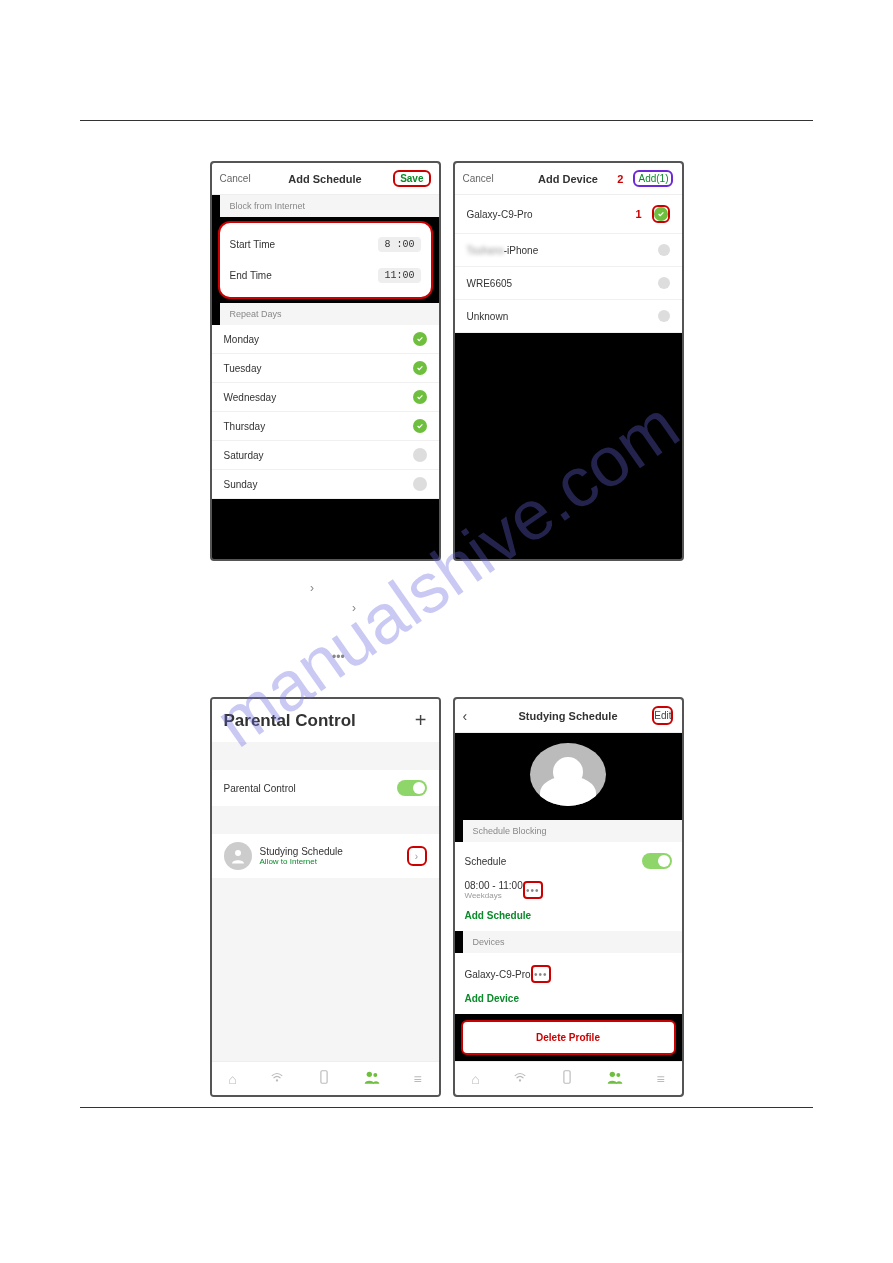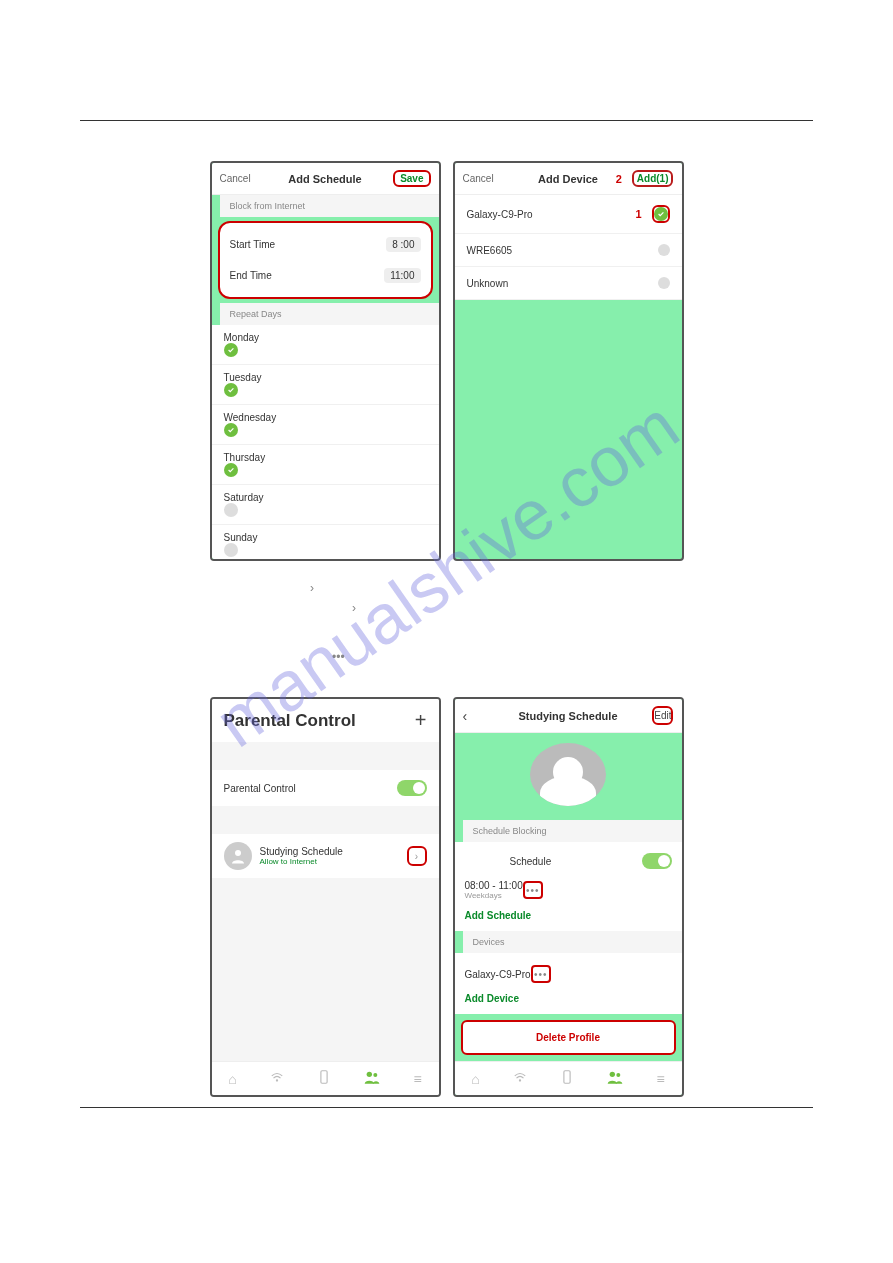--- a/index.html
+++ b/index.html
@@ -23,21 +23,21 @@
   .row {
     display: flex;
     justify-content: center;
     gap: 12px;
   }
   .phone {
     width: 231px;
     height: 400px;
     border: 2px solid #555;
     border-radius: 4px;
-    background: #86efac;
+    background: #000000;
     font-size: 10px;
     color: #333;
     display: flex;
     flex-direction: column;
     position: relative;
     overflow: hidden;
   }
   .phone.white { background: #fff; gap: 26px; }
   .hdr {
     display: flex;
@@ -55,25 +55,25 @@
     display: inline-block;
     border: 2px solid #c00;
     border-radius: 6px;
     padding: 1px 5px;
     color: #0a8a2a;
     font-weight: bold;
     font-size: 10px;
   }
   .add-btn {
     display: inline-block;
-    border: 2px solid #b91c1c;
+    border: 2px solid #6d28d9;
     border-radius: 6px;
     padding: 1px 3px;
     color: #0a8a2a;
-    font-weight: bold;
+    font-weight: normal;
     font-size: 10px;
   }
   .edit-btn {
     display: inline-block;
     border: 2px solid #c00;
     border-radius: 6px;
     padding: 2px 0;
     color: #444;
     font-size: 10px;
   }
@@ -95,28 +95,29 @@
     display: flex;
     justify-content: space-between;
     align-items: center;
     padding: 8px 2px;
   }
   .time-val {
     background: #eee;
     border-radius: 4px;
     padding: 2px 6px;
     font-size: 10px;
+    font-family: Liberation Mono, monospace;
   }
   .day-list { background: #fff; }
   .day-row {
     display: flex;
     justify-content: space-between;
+    align-items: center;
     padding: 7px 12px;
     border-bottom: 1px solid #f0f0f0;
-    flex-direction: column;
   }
   .check {
     width: 14px; height: 14px;
     border-radius: 50%;
     background: #6fbf3f;
     display: inline-flex;
     align-items: center;
     justify-content: center;
     color: #fff;
     font-size: 8px;
@@ -262,21 +263,20 @@
     background: #fff;
     margin: 4px 6px;
     border-radius: 4px;
     padding: 6px 8px;
   }
   .card-hdr {
     display: flex;
     justify-content: space-between;
     align-items: center;
     padding: 5px 2px;
-    margin-left: 45px;
   }
   .card-item {
     display: flex;
     justify-content: flex-start;
     align-items: center;
     padding: 6px 2px;
   }
   .item-sub { color: #999; font-size: 8px; }
   .more-box {
     width: 20px; height: 18px;
@@ -408,20 +408,26 @@
               <span class="dev-check">
                 <span class="check">
                   <svg viewBox="0 0 10 10">
                     <path d="M2 5 L4 7 L8 3" stroke="#fff" stroke-width="1.5" fill="none"></path>
                   </svg>
                 </span>
               </span>
             </span>
           </div>
           <div class="dev-row">
+            <span><span class="blur">Tsuhans</span>-iPhone</span>
+            <span class="annot-row">
+              <span class="dot"></span>
+            </span>
+          </div>
+          <div class="dev-row">
             <span>WRE6605</span>
             <span class="annot-row">
               <span class="dot"></span>
             </span>
           </div>
           <div class="dev-row">
             <span>Unknown</span>
             <span class="annot-row">
               <span class="dot"></span>
             </span>

